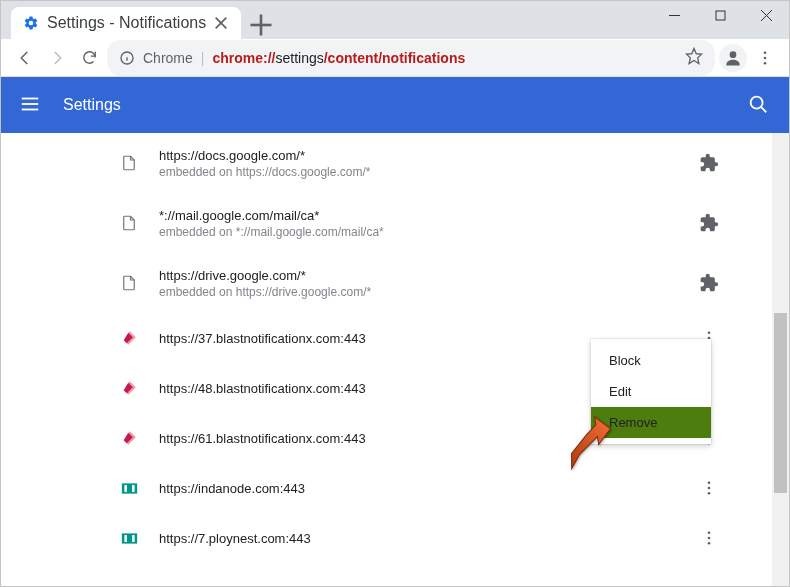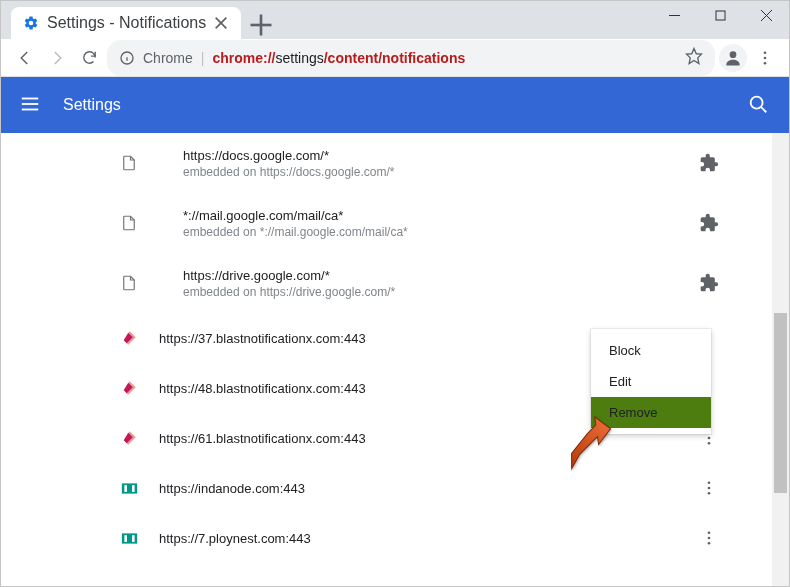--- a/index.html
+++ b/index.html
@@ -34,21 +34,21 @@
 
 .settings-header { height: 56px; background: #3367d6; display: flex; align-items: center; padding: 0 18px; color: #fff; }
 .hamburger { width: 24px; height: 24px; margin-right: 20px; }
 .settings-title { font-size: 16px; font-weight: 400; flex: 1; }
 .search-btn { width: 24px; height: 24px; }
 
 
 .content-wrap { position: relative; height: calc(587px - 38px - 38px - 56px - 2px); background: #fff; overflow: hidden; }
 .content-inner { padding: 0 0 0 0; }
 .site-row { display: flex; align-items: center; height: 50px; padding: 0 0 0 118px; }
-.site-row.tall { height: 60px; gap: 24px; }
+.site-row.tall { height: 60px; }
 .site-icon { width: 20px; height: 20px; margin-right: 20px; flex-shrink: 0; display: flex; align-items: center; justify-content: center; }
 .site-text { flex: 1; display: flex; flex-direction: column; justify-content: center; }
 .site-url { font-size: 13px; color: #202124; }
 .site-sub { font-size: 12px; color: #80868b; margin-top: 2px; }
 .action-icon { width: 40px; margin-right: 60px; display: flex; align-items: center; justify-content: center; color: #5f6368; }
 
 
 .scrollbar { position: absolute; right: 0; top: 0; width: 17px; height: 100%; background: #f1f1f1; }
 .scrollthumb { position: absolute; right: 2px; width: 13px; background: #c1c1c1; top: 180px; height: 180px; border-radius: 0; }
 
@@ -317,21 +317,21 @@
             <circle cx="12" cy="12" r="1.8"></circle>
             <circle cx="12" cy="19" r="1.8"></circle>
           </svg>
         </span>
       </div>
     </div>
   <div class="scrollbar">
     <div class="scrollthumb"></div>
   </div>
 
-  <div class="context-menu" style="left:590px; top:196px;">
+  <div class="context-menu" style="left:590px; top:206px;">
     <div class="context-item">Block</div>
     <div class="context-item">Edit</div>
     <div class="context-item hover">Remove</div>
   </div>
 
   <div class="arrow-pointer" style="left:557px; top:283px;">
     <svg width="55" height="55" viewBox="0 0 55 55">
       <defs>
         <linearGradient id="ag" x1="0" y1="1" x2="1" y2="0">
           <stop offset="0" stop-color="#b33a0c"></stop>

